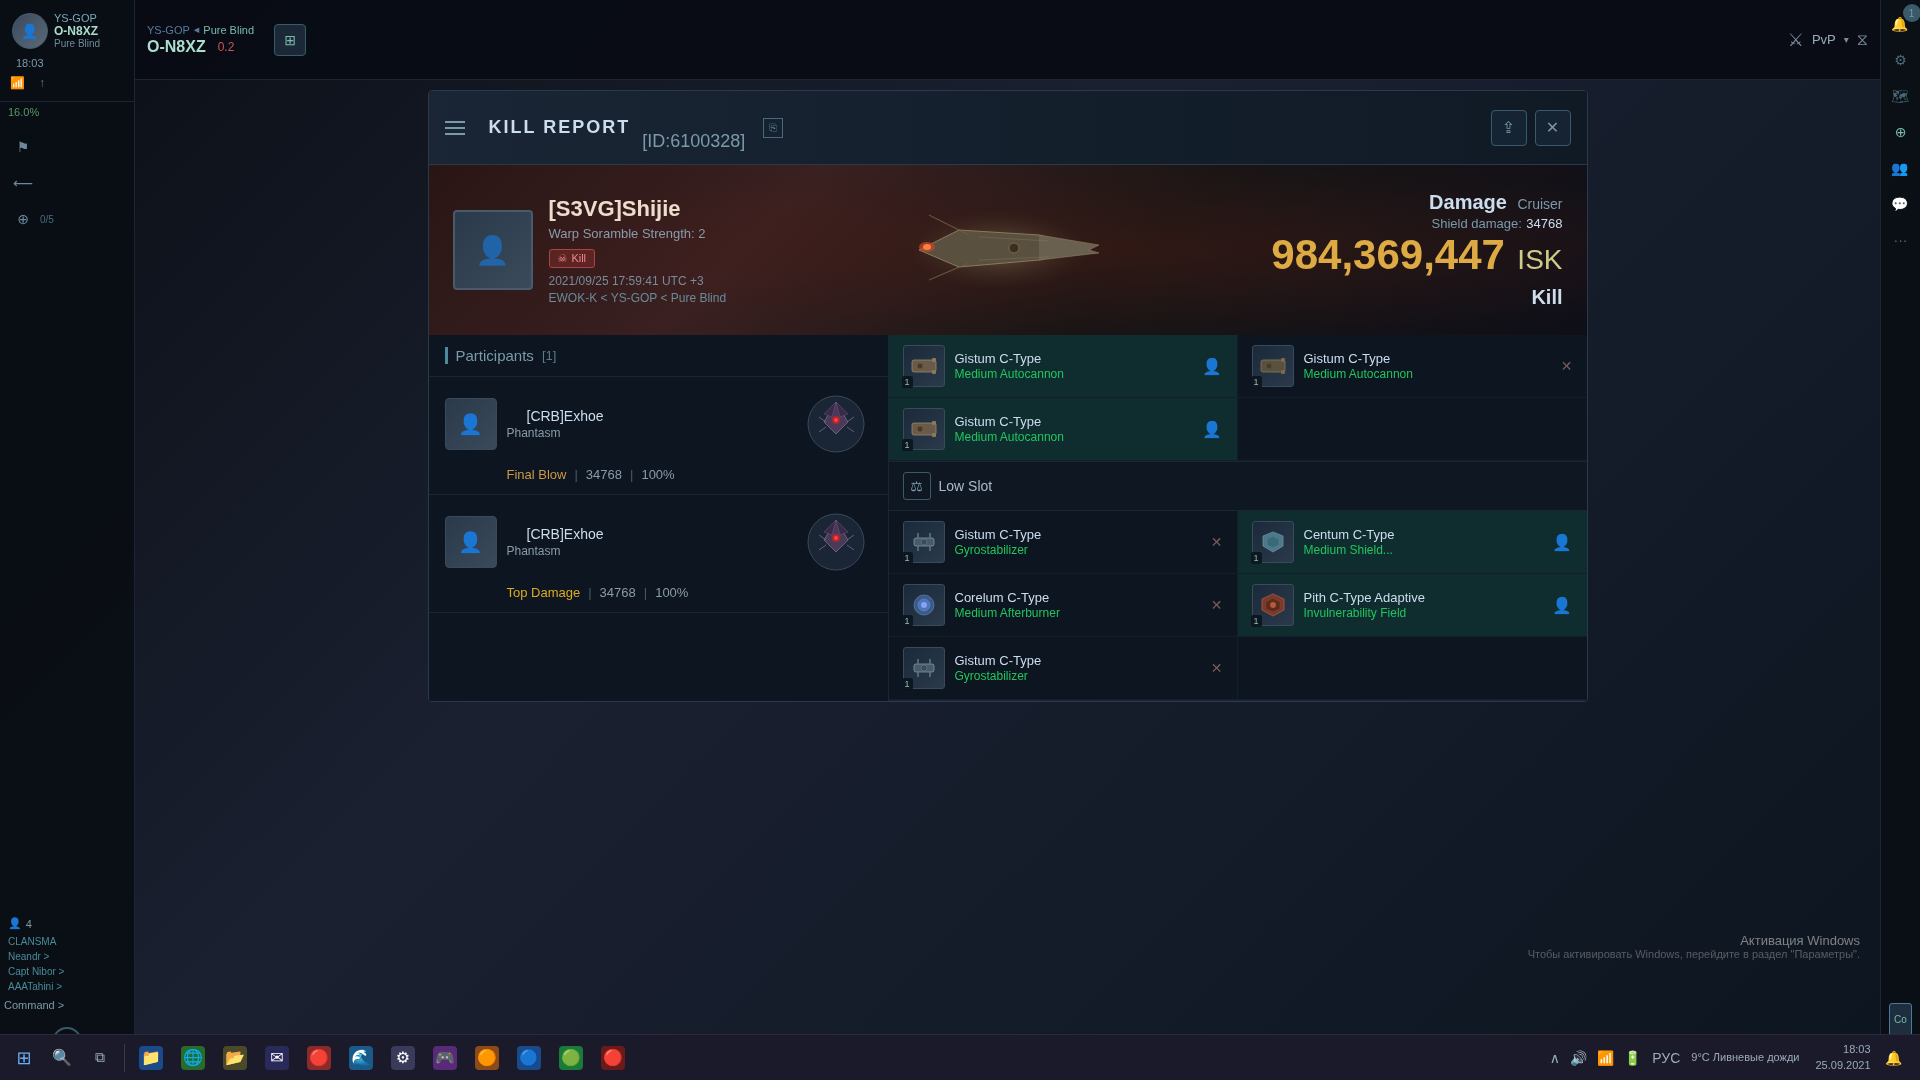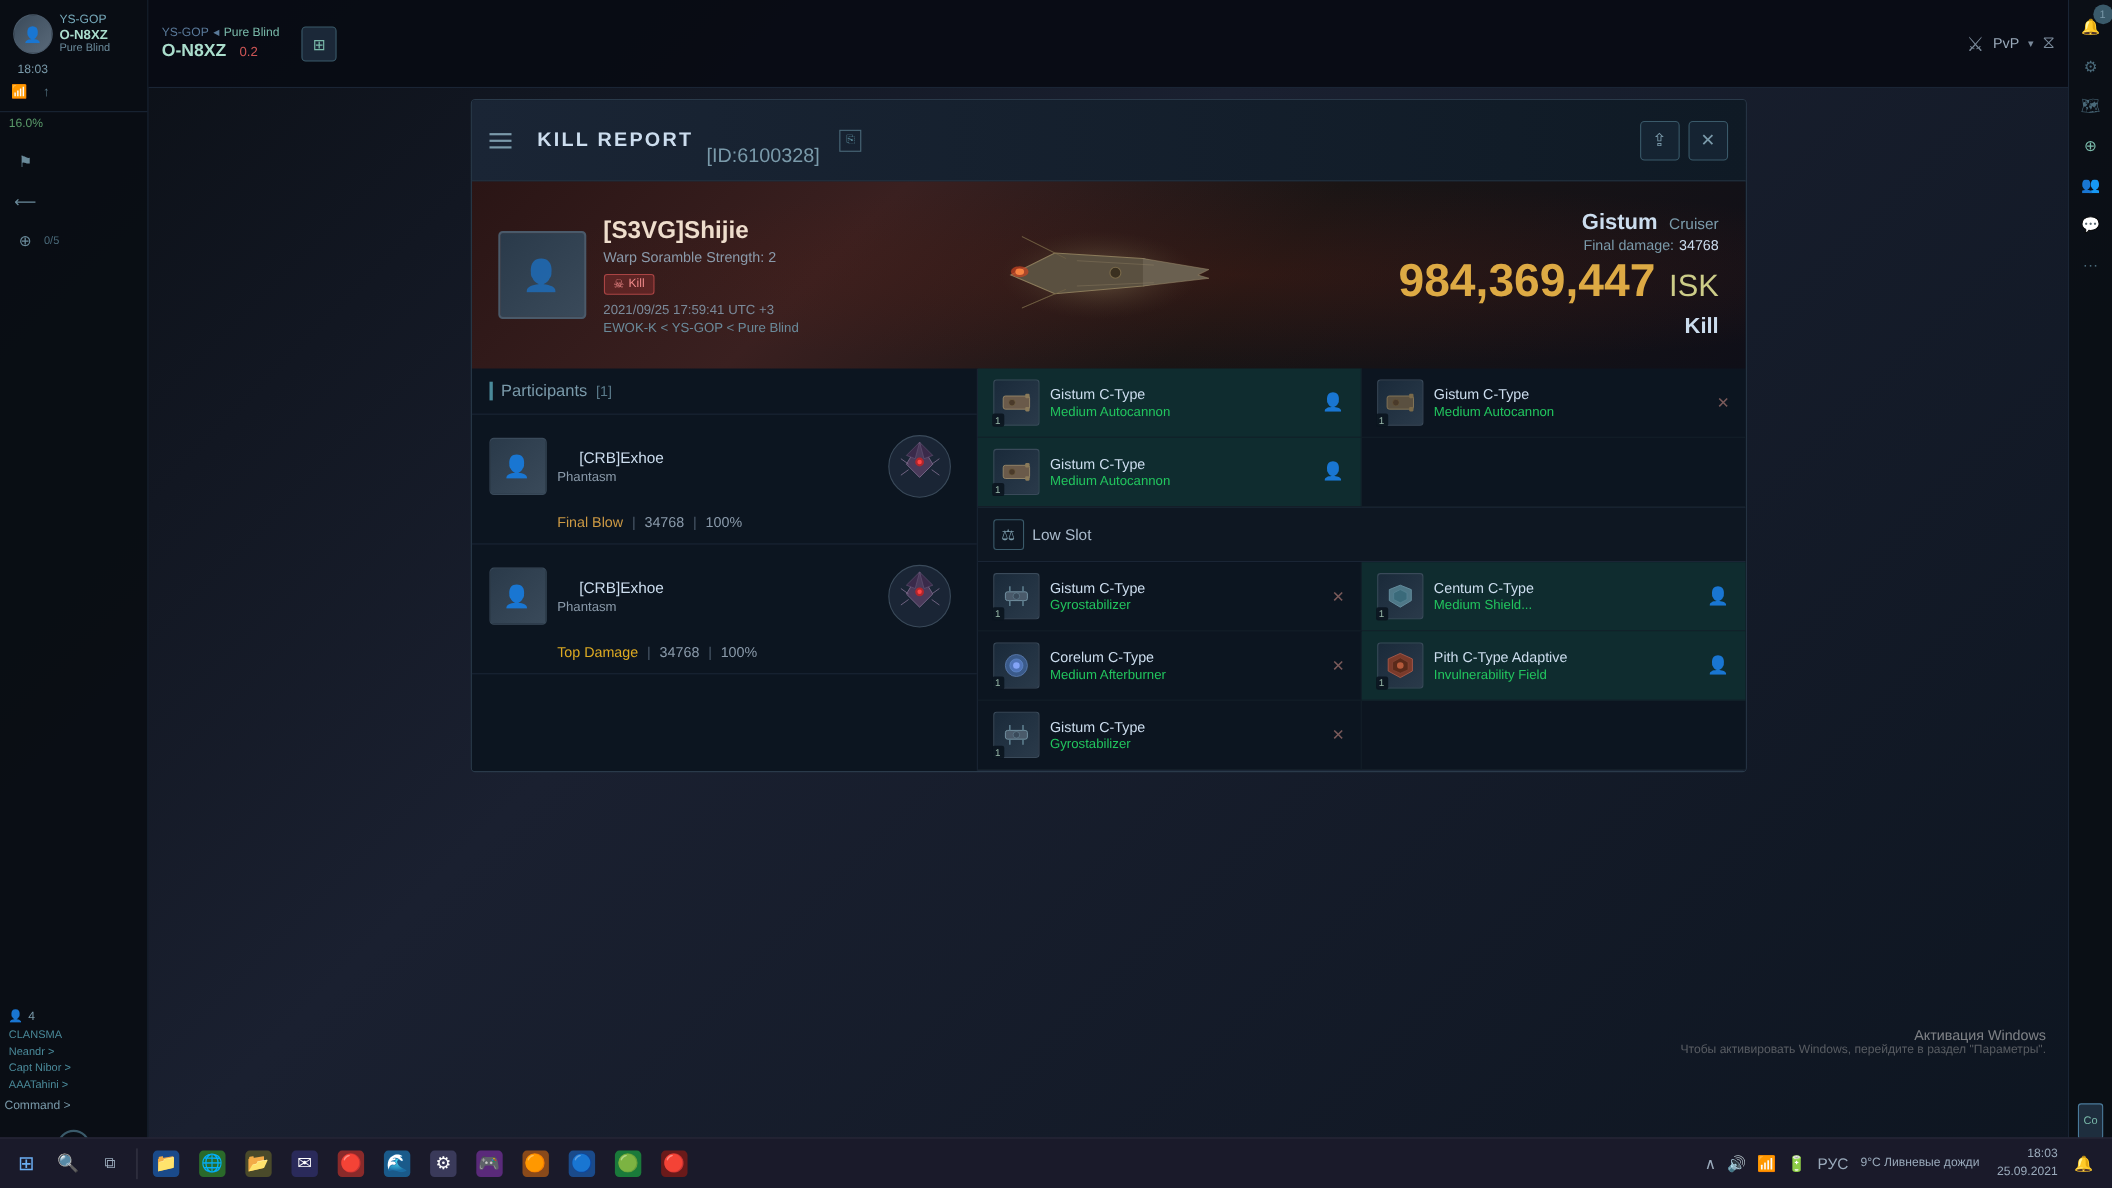--- a/index.html
+++ b/index.html
@@ -1051,25 +1051,25 @@
           <ellipse cx="68" cy="62" rx="4" ry="3" fill="#ff8844" opacity="0.9"></ellipse>
 
           <line x1="120" y1="52" x2="190" y2="56" stroke="#9a8a6a" stroke-width="0.5" opacity="0.6"></line>
           <line x1="120" y1="75" x2="190" y2="72" stroke="#9a8a6a" stroke-width="0.5" opacity="0.6"></line>
           <circle cx="155" cy="63" r="5" fill="#3a3020" stroke="#7a6a4a" stroke-width="1"></circle>
         </svg>
       </div>
 
       <div class="kill-value-section">
         <div>
-          <span class="ship-class-name">Gistum</span>
+          <span class="ship-class-name">Damage</span>
           <span class="ship-type">Cruiser</span>
         </div>
         <div>
-          <span class="total-damage-label">Final damage:</span>
+          <span class="total-damage-label">Shield damage:</span>
           <span class="total-damage-value">34768</span>
         </div>
         <div>
           <span class="isk-value">984,369,447</span>
           <span class="isk-label">ISK</span>
         </div>
         <div class="kill-type-label">Kill</div>
       </div>
     </div>
 

